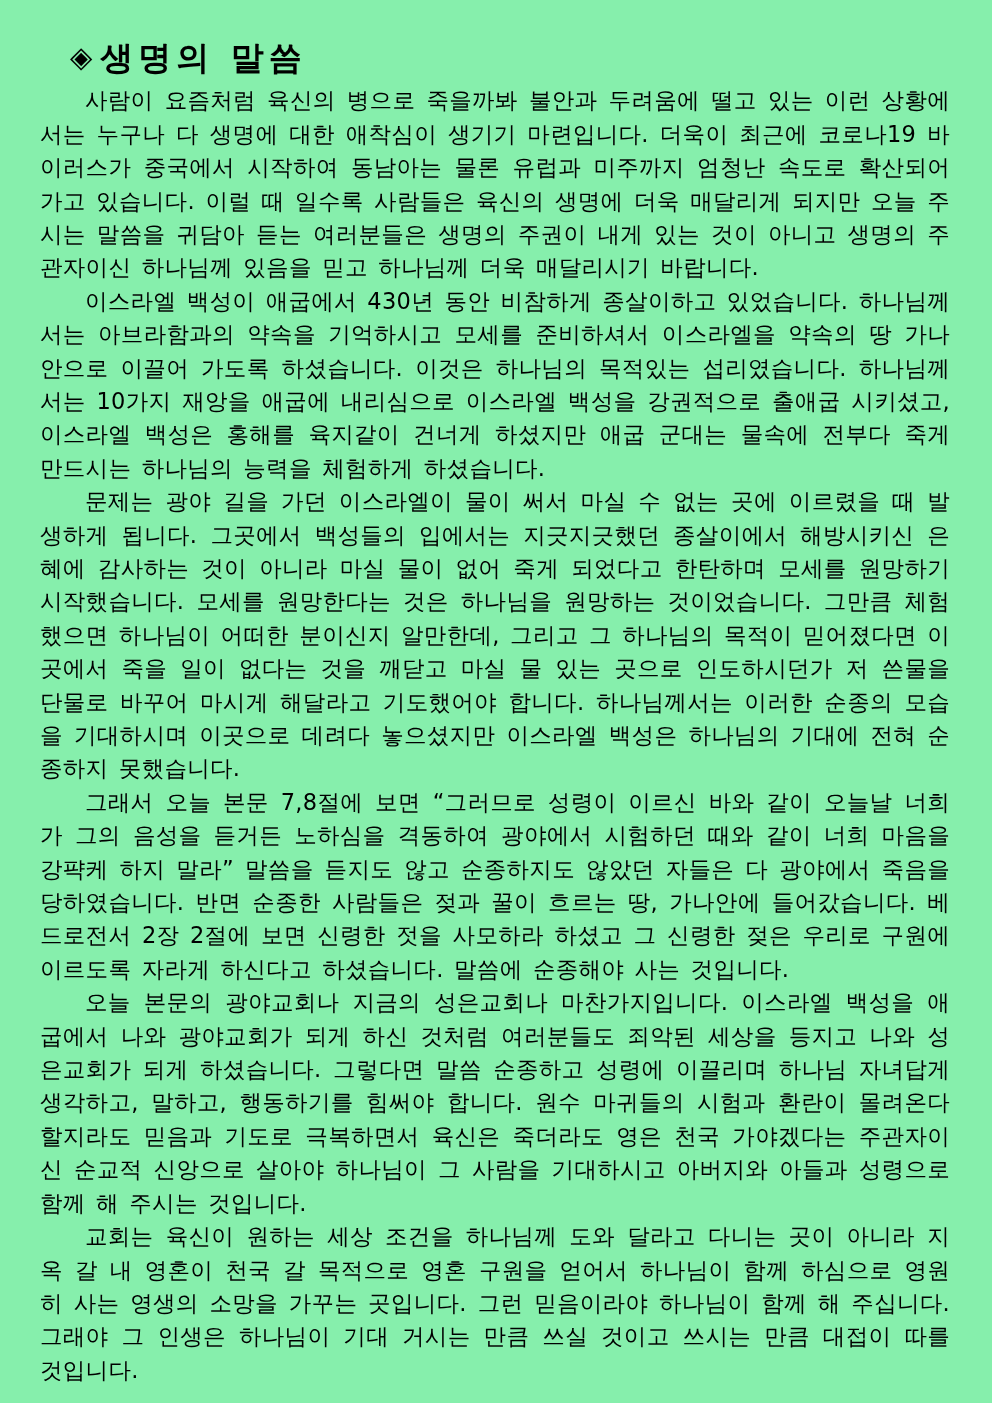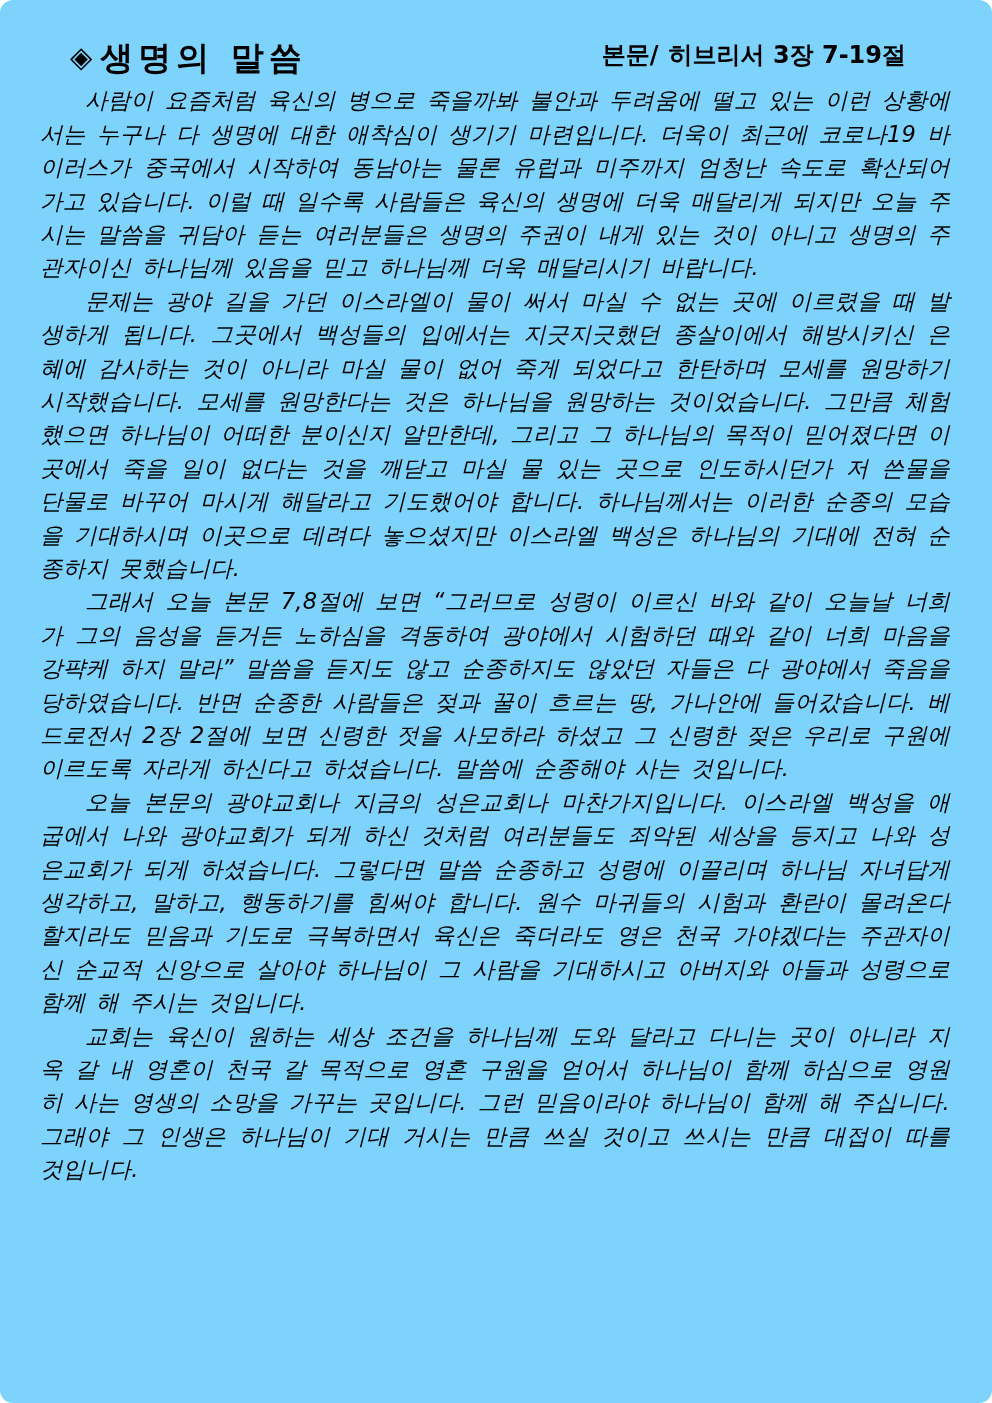--- a/index.html
+++ b/index.html
@@ -6,25 +6,24 @@
     margin: 0;
     padding: 0;
     background: #ffffff;
   }
   .page {
     position: relative;
     width: 992px;
     height: 1403px;
     box-sizing: border-box;
     padding: 34px 42px 0 40px;
-    background: #7dd3fc;
+    background: #86efac;
     color: #000000;
     font-family: "DejaVu Sans", sans-serif;
     overflow: hidden;
-    border-radius: 13px;
   }
   .header {
     display: flex;
     justify-content: space-between;
     align-items: flex-start;
     margin-bottom: 8px;
   }
   .doc-title {
     margin: 6px 0 0 30px;
     font-family: "DejaVu Serif", serif;
@@ -55,38 +54,35 @@
   .sermon-body p {
     margin: 0;
     font-size: 22.5px;
     line-height: 33.4px;
     text-align: justify;
     text-align-last: left;
     text-indent: 45px;
     letter-spacing: 0.3px;
     word-spacing: 3px;
     font-weight: normal;
-    font-style: italic;
   }
 </style>
 </head>
 <body>
 
 <div class="page">
   <div class="header">
     <h1 class="doc-title">
       <span class="diamond">◈</span><span class="title-text">생명의 말씀</span>
     </h1>
     <div class="refs">
-      <div class="ref-line">
-        <span class="ref-label">본문/</span><span class="ref-value">히브리서 3장 7-19절</span>
-      </div>
     </div>
   </div>
 
   <div class="sermon-body">
     <p>사람이 요즘처럼 육신의 병으로 죽을까봐 불안과 두려움에 떨고 있는 이런 상황에서는 누구나 다 생명에 대한 애착심이 생기기 마련입니다. 더욱이 최근에 코로나19 바이러스가 중국에서 시작하여 동남아는 물론 유럽과 미주까지 엄청난 속도로 확산되어가고 있습니다. 이럴 때 일수록 사람들은 육신의 생명에 더욱 매달리게 되지만 오늘 주시는 말씀을 귀담아 듣는 여러분들은 생명의 주권이 내게 있는 것이 아니고 생명의 주관자이신 하나님께 있음을 믿고 하나님께 더욱 매달리시기 바랍니다.</p>
+    <p>이스라엘 백성이 애굽에서 430년 동안 비참하게 종살이하고 있었습니다. 하나님께서는 아브라함과의 약속을 기억하시고 모세를 준비하셔서 이스라엘을 약속의 땅 가나안으로 이끌어 가도록 하셨습니다. 이것은 하나님의 목적있는 섭리였습니다. 하나님께서는 10가지 재앙을 애굽에 내리심으로 이스라엘 백성을 강권적으로 출애굽 시키셨고, 이스라엘 백성은 홍해를 육지같이 건너게 하셨지만 애굽 군대는 물속에 전부다 죽게 만드시는 하나님의 능력을 체험하게 하셨습니다.</p>
     <p>문제는 광야 길을 가던 이스라엘이 물이 써서 마실 수 없는 곳에 이르렸을 때 발생하게 됩니다. 그곳에서 백성들의 입에서는 지긋지긋했던 종살이에서 해방시키신 은혜에 감사하는 것이 아니라 마실 물이 없어 죽게 되었다고 한탄하며 모세를 원망하기 시작했습니다. 모세를 원망한다는 것은 하나님을 원망하는 것이었습니다. 그만큼 체험했으면 하나님이 어떠한 분이신지 알만한데, 그리고 그 하나님의 목적이 믿어졌다면 이곳에서 죽을 일이 없다는 것을 깨닫고 마실 물 있는 곳으로 인도하시던가 저 쓴물을 단물로 바꾸어 마시게 해달라고 기도했어야 합니다. 하나님께서는 이러한 순종의 모습을 기대하시며 이곳으로 데려다 놓으셨지만 이스라엘 백성은 하나님의 기대에 전혀 순종하지 못했습니다.</p>
     <p>그래서 오늘 본문 7,8절에 보면 “그러므로 성령이 이르신 바와 같이 오늘날 너희가 그의 음성을 듣거든 노하심을 격동하여 광야에서 시험하던 때와 같이 너희 마음을 강퍅케 하지 말라” 말씀을 듣지도 않고 순종하지도 않았던 자들은 다 광야에서 죽음을 당하였습니다. 반면 순종한 사람들은 젖과 꿀이 흐르는 땅, 가나안에 들어갔습니다. 베드로전서 2장 2절에 보면 신령한 젓을 사모하라 하셨고 그 신령한 젖은 우리로 구원에 이르도록 자라게 하신다고 하셨습니다. 말씀에 순종해야 사는 것입니다.</p>
     <p>오늘 본문의 광야교회나 지금의 성은교회나 마찬가지입니다. 이스라엘 백성을 애굽에서 나와 광야교회가 되게 하신 것처럼 여러분들도 죄악된 세상을 등지고 나와 성은교회가 되게 하셨습니다. 그렇다면 말씀 순종하고 성령에 이끌리며 하나님 자녀답게 생각하고, 말하고, 행동하기를 힘써야 합니다. 원수 마귀들의 시험과 환란이 몰려온다 할지라도 믿음과 기도로 극복하면서 육신은 죽더라도 영은 천국 가야겠다는 주관자이신 순교적 신앙으로 살아야 하나님이 그 사람을 기대하시고 아버지와 아들과 성령으로 함께 해 주시는 것입니다.</p>
     <p>교회는 육신이 원하는 세상 조건을 하나님께 도와 달라고 다니는 곳이 아니라 지옥 갈 내 영혼이 천국 갈 목적으로 영혼 구원을 얻어서 하나님이 함께 하심으로 영원히 사는 영생의 소망을 가꾸는 곳입니다. 그런 믿음이라야 하나님이 함께 해 주십니다. 그래야 그 인생은 하나님이 기대 거시는 만큼 쓰실 것이고 쓰시는 만큼 대접이 따를 것입니다.</p>
   </div>
 </div>
 
 </body></html>

